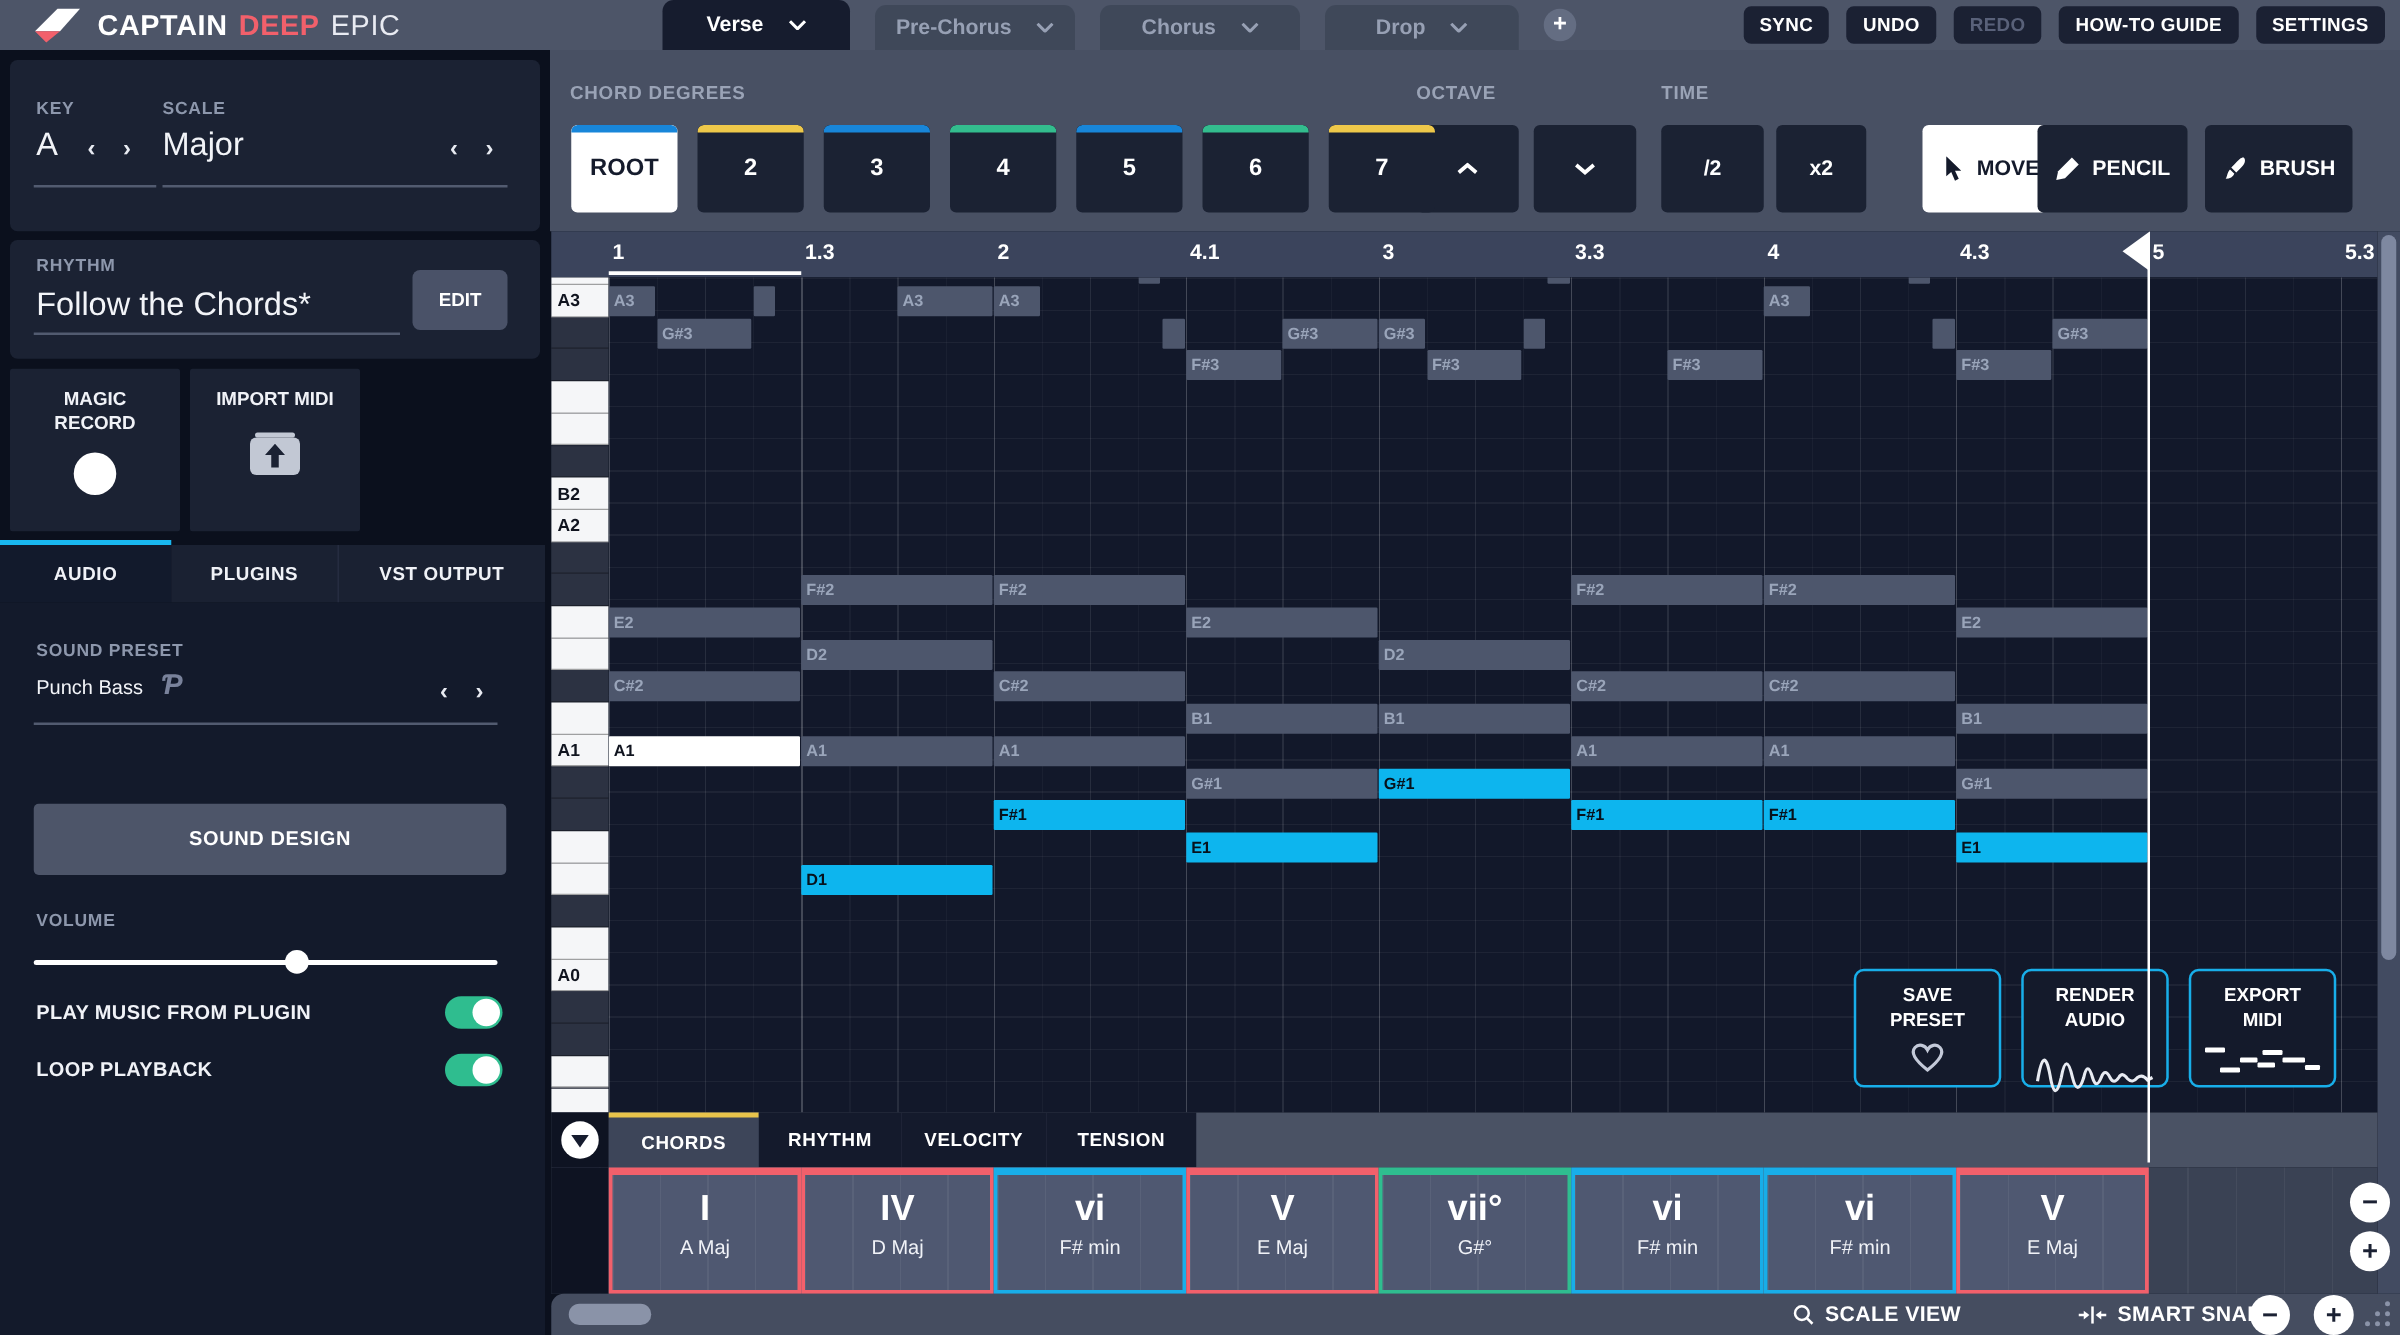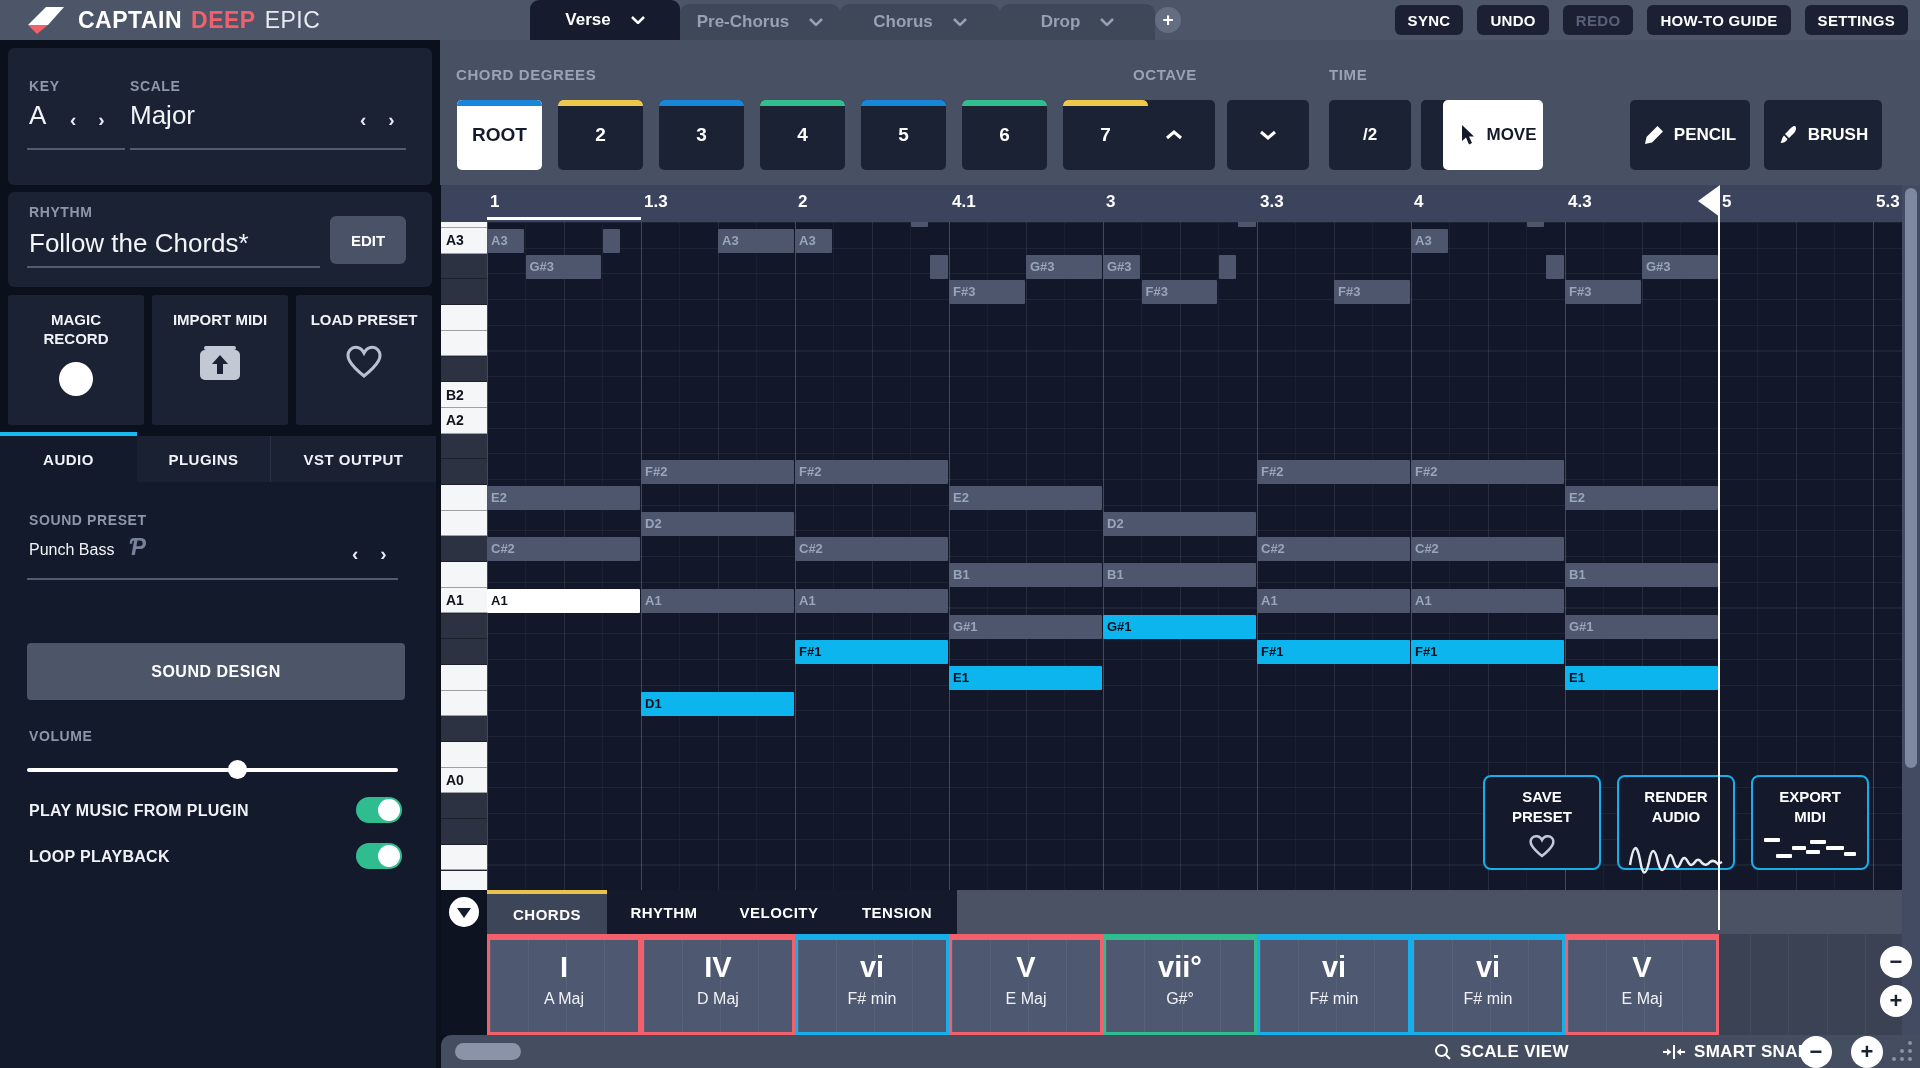--- a/index.html
+++ b/index.html
@@ -8,21 +8,21 @@
   #app { position:relative; width:1920px; height:1068px; background:#0b101d; }
   .abs { position:absolute; }
 
   
   #topbar { left:0; top:0; width:1920px; height:40px; background:#4d5568; }
   #logo { left:26px; top:5px; display:flex; align-items:center; gap:12px; }
   #logo .word { font-size:23px; letter-spacing:.5px; }
   .logo-captain { color:#fff; font-weight:bold; }
   .logo-deep { color:#f2606b; font-weight:bold; margin-left:9px; }
   .logo-epic { color:#e9ebf2; font-weight:400; margin-left:9px; }
-  #section-tabs { left:530px; top:0; display:flex; align-items:flex-end; height:40px; gap:0; }
+  #section-tabs { left:530px; top:0; display:flex; align-items:flex-end; height:40px; gap:20px; }
   .sec-tab { height:40px; border-radius:9px 9px 0 0; display:flex; align-items:center;
     justify-content:center; gap:20px; font-size:17px; font-weight:bold; cursor:pointer; }
   .sec-tab.inactive { height:36px; background:#3f4859; color:#97a0b4; }
   .sec-tab.active { background:#161c2e; color:#fff; }
   .sec-chev svg { display:block; }
   #add-section { width:26px; height:26px; border-radius:50%; background:#646d82; color:#fff;
     font-size:19px; font-weight:bold; display:flex; align-items:center; justify-content:center;
     margin-bottom:7px; cursor:pointer; }
   #topbar-actions { right:12px; top:5px; display:flex; gap:14px; }
   .tb-btn { height:30px; padding:0 13px; background:#1b2133; border-radius:6px; color:#fff;
@@ -260,28 +260,20 @@
       <div class="card" style="left: 152px;">
         <div class="card-label">IMPORT MIDI</div>
         <div class="card-icon">
           <svg width="44" height="40" viewBox="0 0 44 40">
             <rect x="2" y="8" width="40" height="30" rx="5" fill="#c2c8d4"></rect>
             <rect x="6" y="4" width="32" height="4" rx="2" fill="#c2c8d4"></rect>
             <polygon points="22,13 30,22 25,22 25,32 19,32 19,22 14,22" fill="#1b2233"></polygon>
           </svg>
         </div>
       </div>
-      <div class="card" style="left: 296px;">
-        <div class="card-label">LOAD PRESET</div>
-        <div class="card-icon">
-          <svg width="42" height="38" viewBox="0 0 42 38">
-            <path d="M21 34 C6 22 2 14 7 8 C11 3.5 18 5 21 11 C24 5 31 3.5 35 8 C40 14 36 22 21 34 Z" fill="none" stroke="#b9c0d0" stroke-width="3"></path>
-          </svg>
-        </div>
-      </div>
     </div>
 
   <div id="main-header" class="abs">
     <div class="hdr-lab" style="left:16px;">CHORD DEGREES</div>
     <div id="degrees"></div>
     <div class="hdr-lab" style="left:693px;">OCTAVE</div>
     <div class="tool-btn" style="left:693px; width:82px;">
       <svg width="18" height="10" viewBox="0 0 18 10">
           <polyline points="2,8 9,2 16,8" fill="none" stroke="#fff" stroke-width="3"></polyline>
         </svg>
@@ -316,21 +308,21 @@
         <span>5</span>
       </div>
       <div class="deg-btn" style="left: 522px;">
         <div class="strip" style="background: rgb(51, 189, 142);"></div>
         <span>6</span>
       </div>
       <div class="deg-btn" style="left: 623px;">
         <div class="strip" style="background: rgb(238, 200, 74);"></div>
         <span>7</span>
       </div>
-      <div class="tool-btn active" style="left: 1003px; width: 100px; padding-left: 12px;">
+      <div class="tool-btn active" style="left: 1098px; width: 100px; padding-left: 12px;">
         <svg width="15" height="20" viewBox="0 0 15 20">
           <path d="M1,0 L1,16 L5,12.5 L8,19.5 L11,18 L8,11.5 L13,11.5 Z" fill="#141a2b"></path>
         </svg>
         <span>MOVE</span>
       </div>
       <div class="tool-btn" style="left: 1190px; width: 120px;">
         <svg width="20" height="20" viewBox="0 0 20 20">
           <path d="M13.5,1 L19,6.5 L8,17.5 L1,19 L2.5,12 Z" fill="#fff"></path>
         </svg>
         <span>PENCIL</span>

